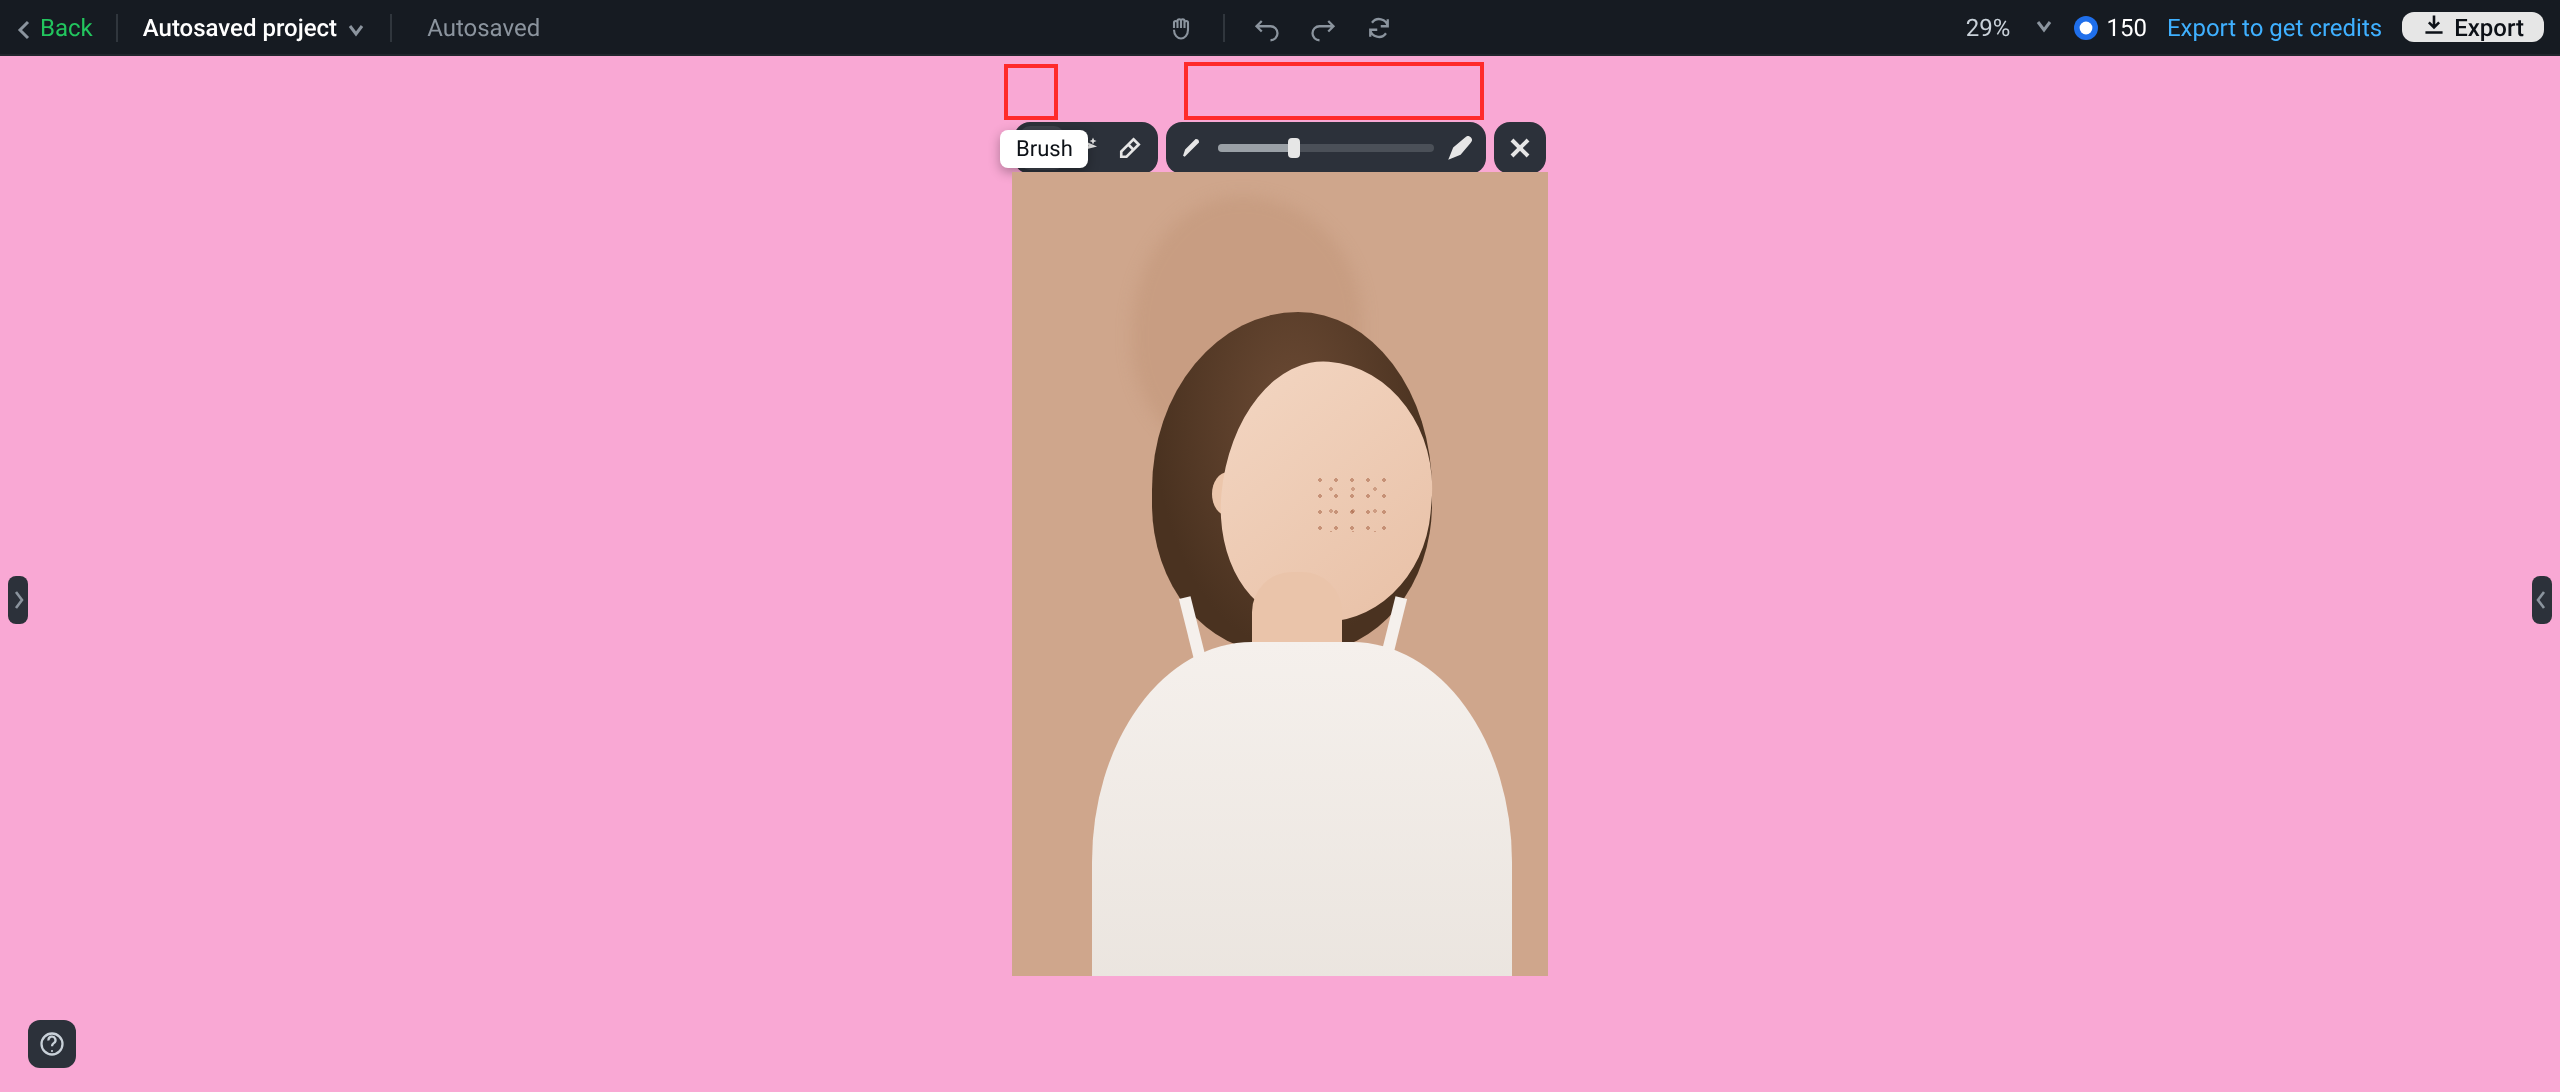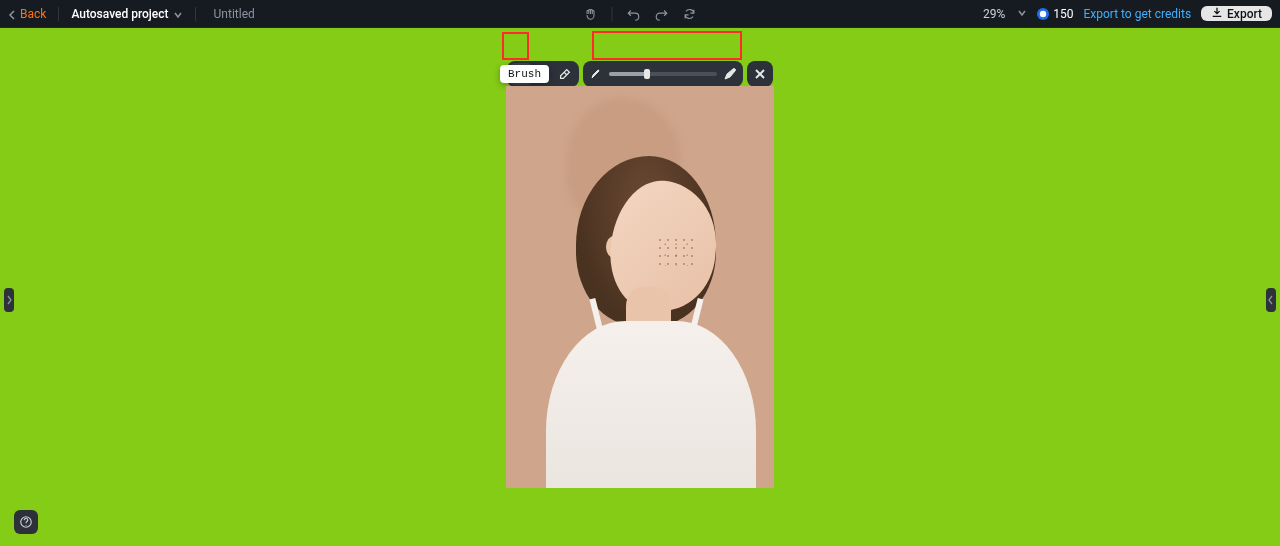--- a/index.html
+++ b/index.html
@@ -10,21 +10,21 @@
     height: 28px;
     background: #161b22;
     display: flex;
     align-items: center;
     padding: 0 8px;
     font-size: 12px;
     border-bottom: 1px solid #21262d;
     position: relative;
   }
   .header-left { display: flex; align-items: center; gap: 8px; }
-  .back-btn { display: flex; align-items: center; gap: 2px; color: #f97316; cursor: pointer; }
+  .back-btn { display: flex; align-items: center; gap: 2px; color: #22c55e; cursor: pointer; }
   .chev-left { width:10px; height:10px; display:inline-block; }
   .chev-left svg { stroke:#8b949e; }
   .vdiv { width:1px; height:14px; background:#30363d; margin:0 4px; }
   .proj-name { color:#fff; font-weight:500; display:flex; align-items:center; gap:4px; }
   .proj-name .chev { width:10px;height:10px; }
   .autosaved { color:#8b949e; margin-left:6px; }
   
   .header-center {
     position:absolute; left:50%; transform:translateX(-50%);
     display:flex; align-items:center; gap:14px;
@@ -92,22 +92,21 @@
   
   
   .tooltip {
     position:absolute; background:#fff; color:#0d1117; font-size:11px;
     padding:3px 8px; border-radius:4px; box-shadow:0 2px 6px rgba(0,0,0,.3);
   }
   
   
   .canvas-area {
     position:absolute; top:28px; left:0; right:0; bottom:0;
-    background:#84cc16;
-    font-family:Liberation Mono, monospace;
+    background:#f9a8d4;
   }
   .photo {
     position:absolute; left:506px; top:58px; width:268px; height:402px;
     background:#cfa68c; overflow:hidden;
   }
   
   .hair {
     position:absolute; top:70px; left:70px; width:140px; height:170px;
     background:radial-gradient(ellipse at 50% 30%, #6b4a34 0%, #4a3220 70%);
     border-radius:60% 55% 50% 50% / 60% 60% 50% 50%;
@@ -185,21 +184,21 @@
     <div class="vdiv"></div>
     <div class="proj-name">
       <span>Autosaved project</span>
       <span class="chev">
         <svg viewBox="0 0 10 10">
             <polyline points="2,3 5,7 8,3" fill="none" stroke="#8b949e" stroke-width="1.5"></polyline>
           </svg>
       </span>
     </div>
     <div class="vdiv"></div>
-    <span class="autosaved">Untitled</span>
+    <span class="autosaved">Autosaved</span>
   </div>
 
   <div class="header-center">
     <div class="hc-icon">
       <svg viewBox="0 0 16 16">
           <path d="M4 8V5a1 1 0 012 0v3M6 8V4a1 1 0 012 0v4M8 8V4a1 1 0 012 0v4M10 8V5a1 1 0 012 0v4c0 3-2 5-4 5s-4-2-4-5" stroke-width="1.2"></path>
         </svg>
     </div>
     <div class="hc-sep"></div>
     <div class="hc-icon">

